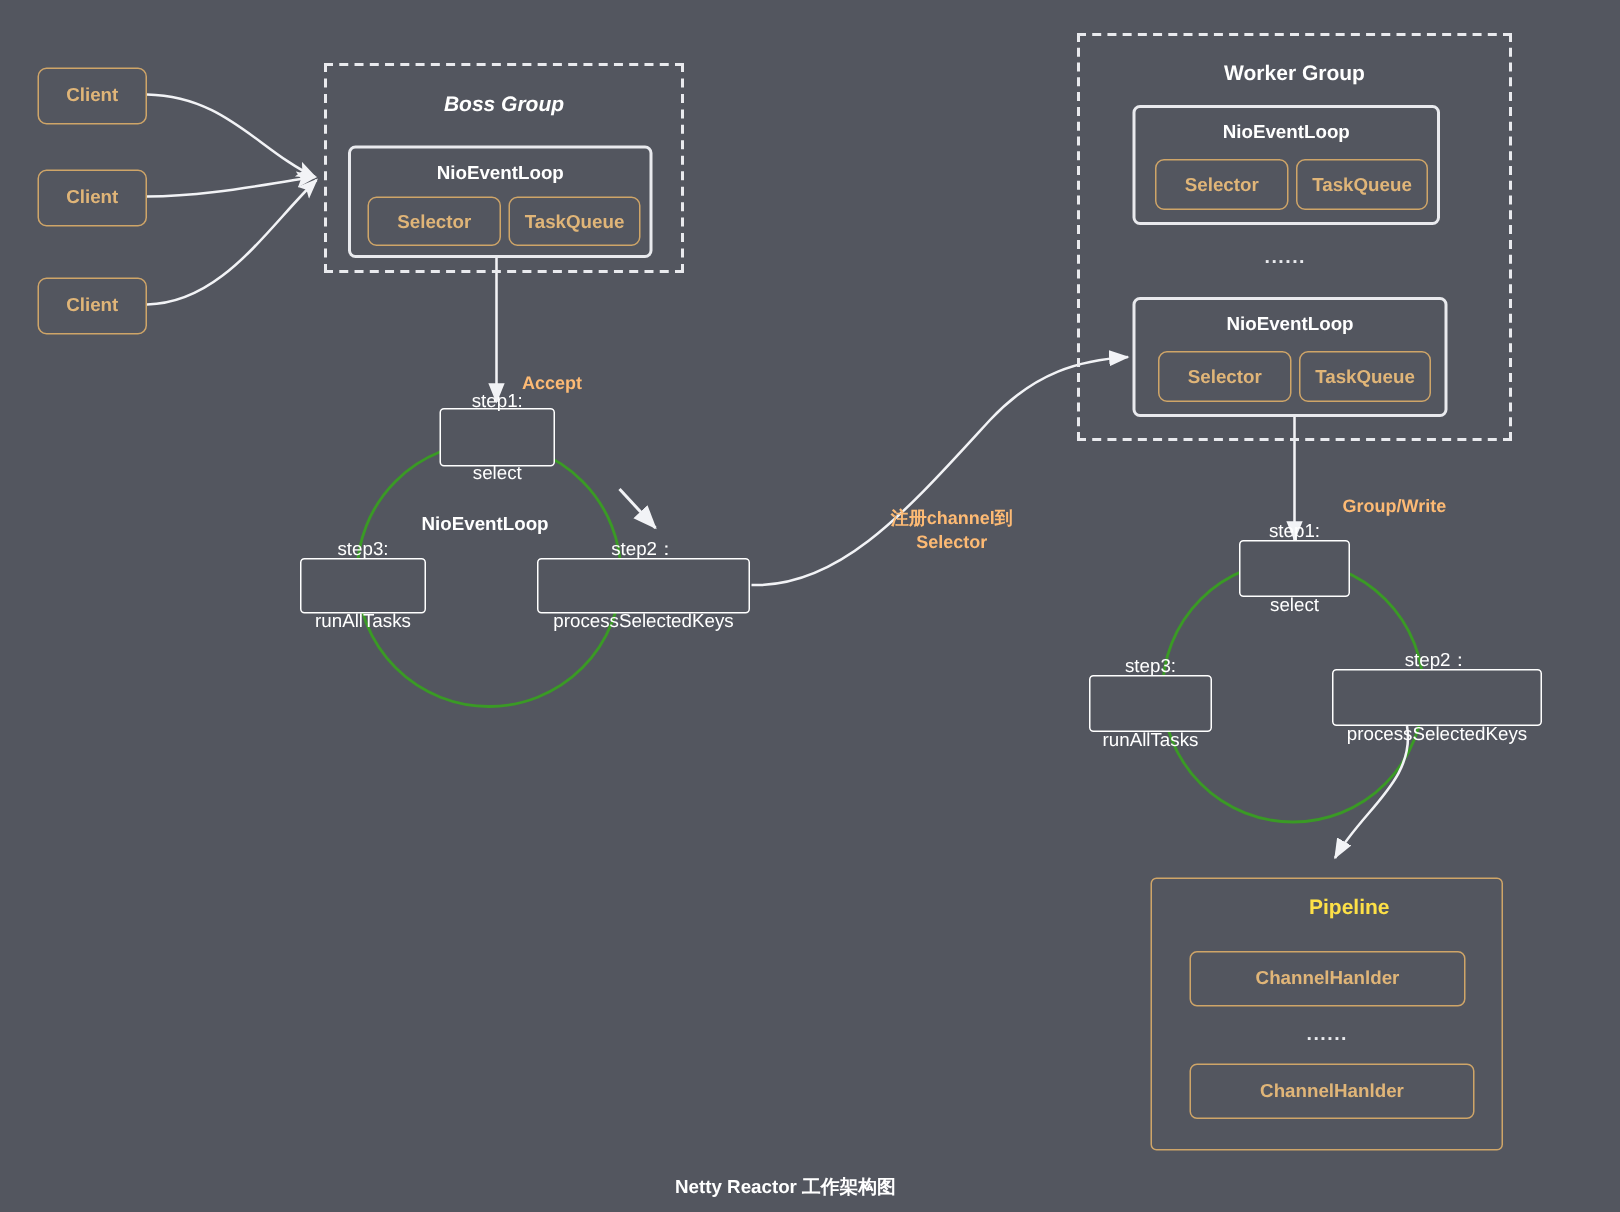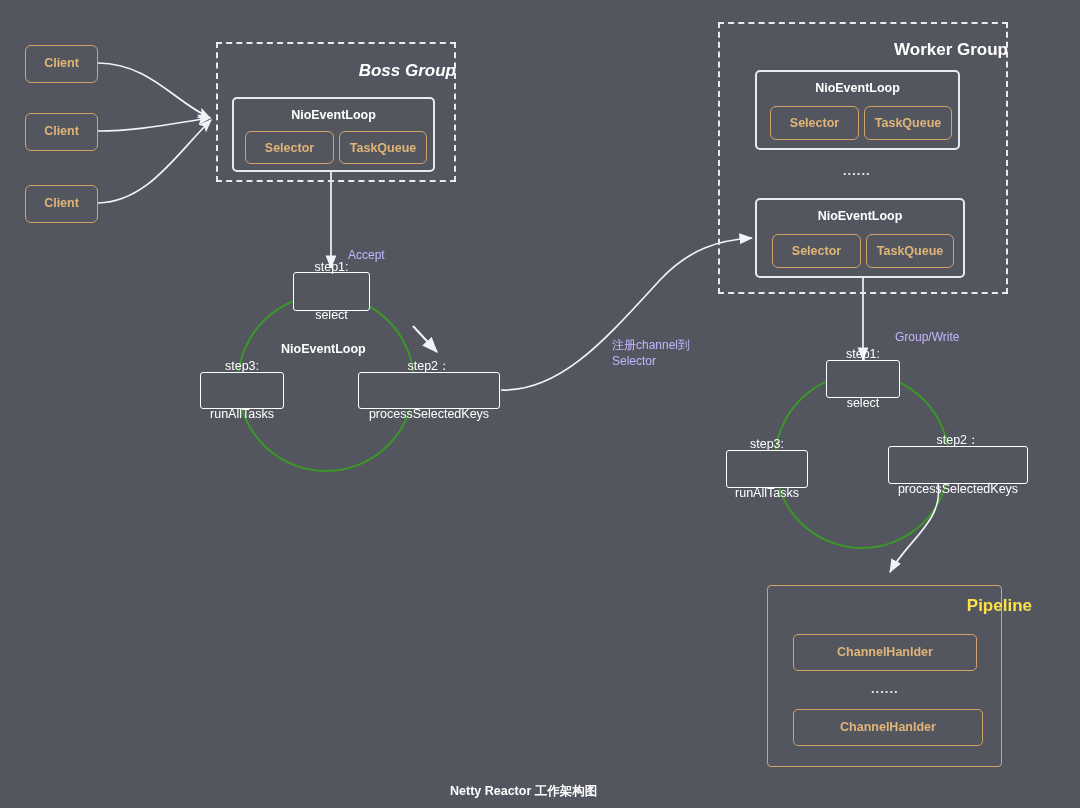--- a/index.html
+++ b/index.html
@@ -55,30 +55,31 @@
   .dashed-group {
     position: absolute;
     box-sizing: border-box;
     border: 2px dashed #e9eaee;
     background: transparent;
   }
   .group-title {
     position: absolute;
     color: #ffffff;
     font-weight: bold;
-    font-size: 17px;
-    white-space: nowrap;
-    text-align: right;
+    font-size: 14px;
+    white-space: nowrap;
+    text-align: center;
   }
   .label {
     position: absolute;
-    color: #c4b5fd;
-    font-weight: normal;
+    color: #fdba74;
+    font-weight: bold;
     font-size: 12px;
     white-space: nowrap;
+    text-align: center;
     line-height: 1.3;
   }
   .dots {
     position: absolute;
     color: #e9eaee;
     font-size: 13px;
     letter-spacing: 1px;
     font-weight: bold;
   }
   .inner-label {
@@ -220,21 +221,21 @@
   <div class="node step-box" style="left:200px; top:372px; width:84px; height:37px;">
     <span>step3:</span>
     <span>runAllTasks</span>
   </div>
 
   <div class="node step-box" style="left:358px; top:372px; width:142px; height:37px;">
     <span>step2：</span>
     <span>processSelectedKeys</span>
   </div>
 
-  <div class="label" style="left:612px; top:338px; width:95px;">
+  <div class="label" style="left:587px; top:338px; width:95px;">
     <span>注册channel到</span><br>
     <span>Selector</span>
   </div>
 
   <div class="label" style="left:895px; top:330px;">Group/Write</div>
 
   <div class="node step-box" style="left:826px; top:360px; width:74px; height:38px;">
     <span>step1:</span>
     <span>select</span>
   </div>

